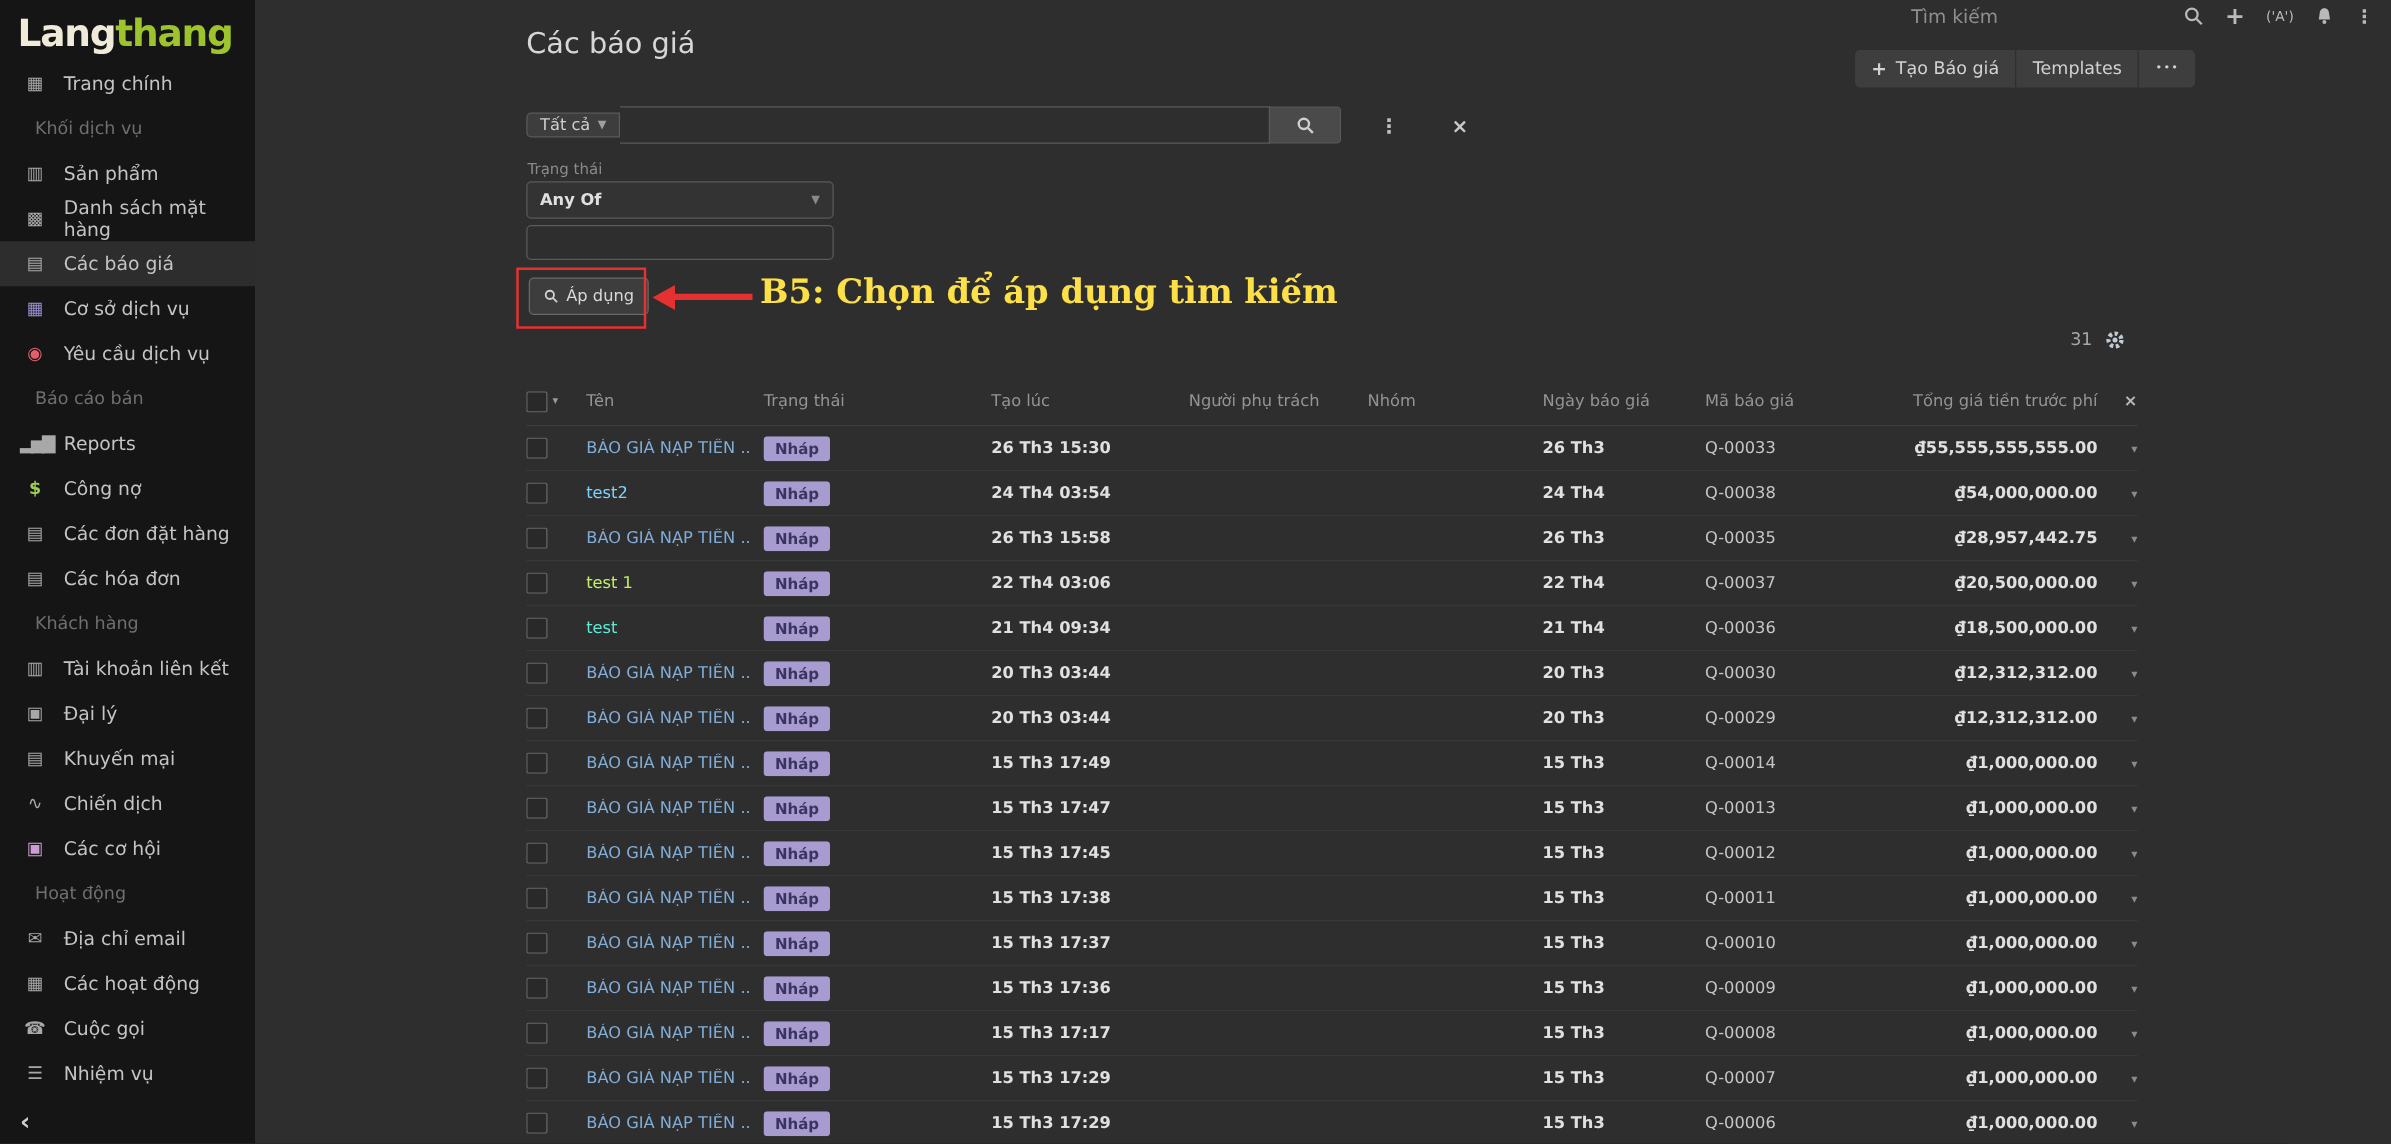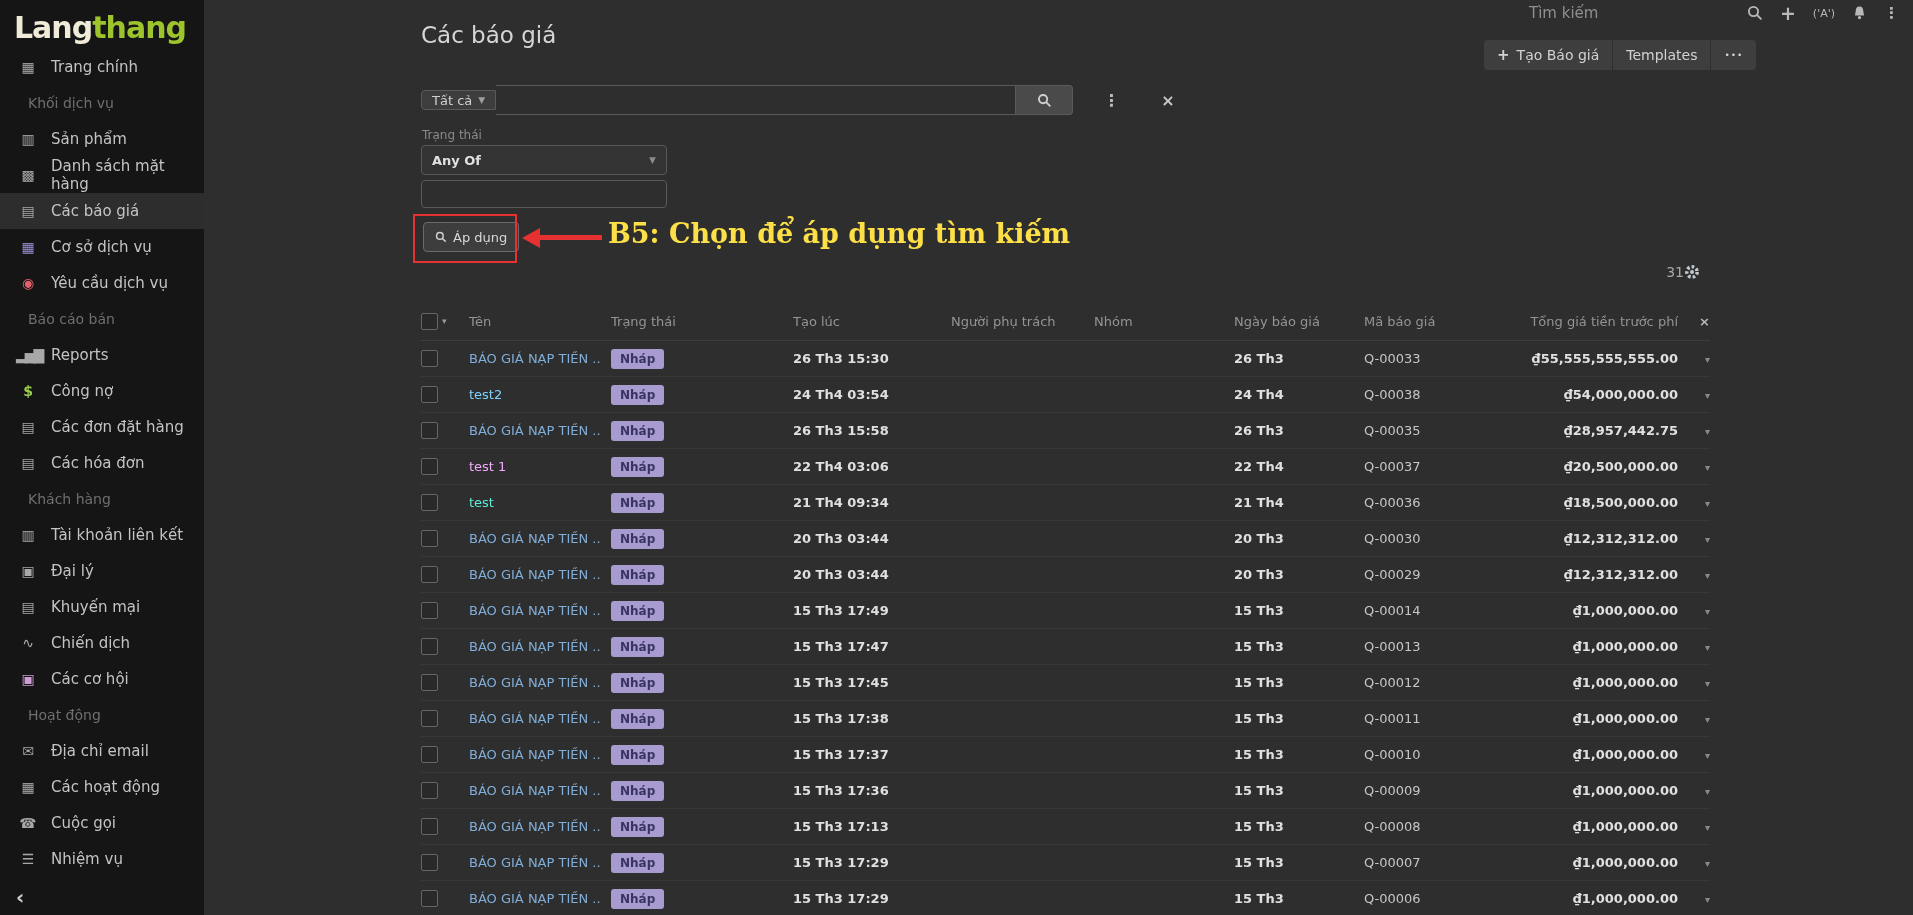--- a/index.html
+++ b/index.html
@@ -52,21 +52,21 @@
              color:#d8d8d8;font-size:13px;cursor:pointer;box-sizing:border-box;}
   .annot-box{position:absolute;left:209px;top:214px;width:100px;height:45px;border:2px solid #e53230;}
   .annot-arrow-head{position:absolute;left:318px;top:228px;width:0;height:0;
                     border-top:10px solid transparent;border-bottom:10px solid transparent;
                     border-right:18px solid #e53230;}
   .annot-arrow-line{position:absolute;left:334px;top:235px;width:64px;height:5px;background:#e53230;}
   .annot-text{position:absolute;left:404px;top:218px;font-family:"DejaVu Serif","Liberation Serif",serif;
               font-size:27px;font-weight:600;color:#fde047;white-space:nowrap;}
   
   .count-row{position:absolute;left:1396px;top:264px;width:100px;display:flex;justify-content:flex-end;
-             align-items:flex-end;color:#a8a8a8;font-size:14px;}
+             align-items:flex-end;gap:10px;color:#a8a8a8;font-size:14px;}
   
   .table{position:absolute;left:217px;top:302px;width:1289px;}
   .t-head{display:flex;height:38px;align-items:center;border-bottom:1px solid #3d3d3d;color:#949494;font-size:13px;}
   .t-row{display:flex;height:35px;align-items:center;border-bottom:1px solid #383838;font-size:13px;}
   .cell{padding-left:10px;box-sizing:border-box;white-space:nowrap;overflow:hidden;}
   .col-check{width:38px;display:flex;align-items:center;gap:4px;padding-left:0;}
   .col-name{width:142px;}
   .col-status{width:182px;}
   .col-created{width:158px;}
   .col-assigned{width:143px;}
@@ -309,21 +309,21 @@
             <div class="cell col-team dim-cell"></div>
             <div class="cell col-qdate bold-cell">26 Th3</div>
             <div class="cell col-qnum dim-cell">Q-00035</div>
             <div class="cell col-amount bold-cell">₫28,957,442.75</div>
             <div class="cell col-caret"><span class="row-caret">▾</span></div>
           </div>
           <div class="t-row">
             <div class="cell col-check">
               <div class="checkbox"></div>
             </div>
-            <div class="cell col-name"><a class="name-link" style="color: #f0abfc;">test 1</a></div>
+            <div class="cell col-name"><a class="name-link" style="color: #bef264;">test 1</a></div>
             <div class="cell col-status"><span class="badge" style="background: rgb(167, 155, 208); color: rgb(58, 53, 96);">Nháp</span></div>
             <div class="cell col-created bold-cell">22 Th4 03:06</div>
             <div class="cell col-assigned dim-cell"></div>
             <div class="cell col-team dim-cell"></div>
             <div class="cell col-qdate bold-cell">22 Th4</div>
             <div class="cell col-qnum dim-cell">Q-00037</div>
             <div class="cell col-amount bold-cell">₫20,500,000.00</div>
             <div class="cell col-caret"><span class="row-caret">▾</span></div>
           </div>
           <div class="t-row">
@@ -451,21 +451,21 @@
             <div class="cell col-qnum dim-cell">Q-00009</div>
             <div class="cell col-amount bold-cell">₫1,000,000.00</div>
             <div class="cell col-caret"><span class="row-caret">▾</span></div>
           </div>
           <div class="t-row">
             <div class="cell col-check">
               <div class="checkbox"></div>
             </div>
             <div class="cell col-name"><a class="name-link" style="color: rgb(128, 174, 217);">BÁO GIÁ NẠP TIỀN ...</a></div>
             <div class="cell col-status"><span class="badge" style="background: rgb(167, 155, 208); color: rgb(58, 53, 96);">Nháp</span></div>
-            <div class="cell col-created bold-cell">15 Th3 17:13</div>
+            <div class="cell col-created bold-cell">15 Th3 17:17</div>
             <div class="cell col-assigned dim-cell"></div>
             <div class="cell col-team dim-cell"></div>
             <div class="cell col-qdate bold-cell">15 Th3</div>
             <div class="cell col-qnum dim-cell">Q-00008</div>
             <div class="cell col-amount bold-cell">₫1,000,000.00</div>
             <div class="cell col-caret"><span class="row-caret">▾</span></div>
           </div>
           <div class="t-row">
             <div class="cell col-check">
               <div class="checkbox"></div>

